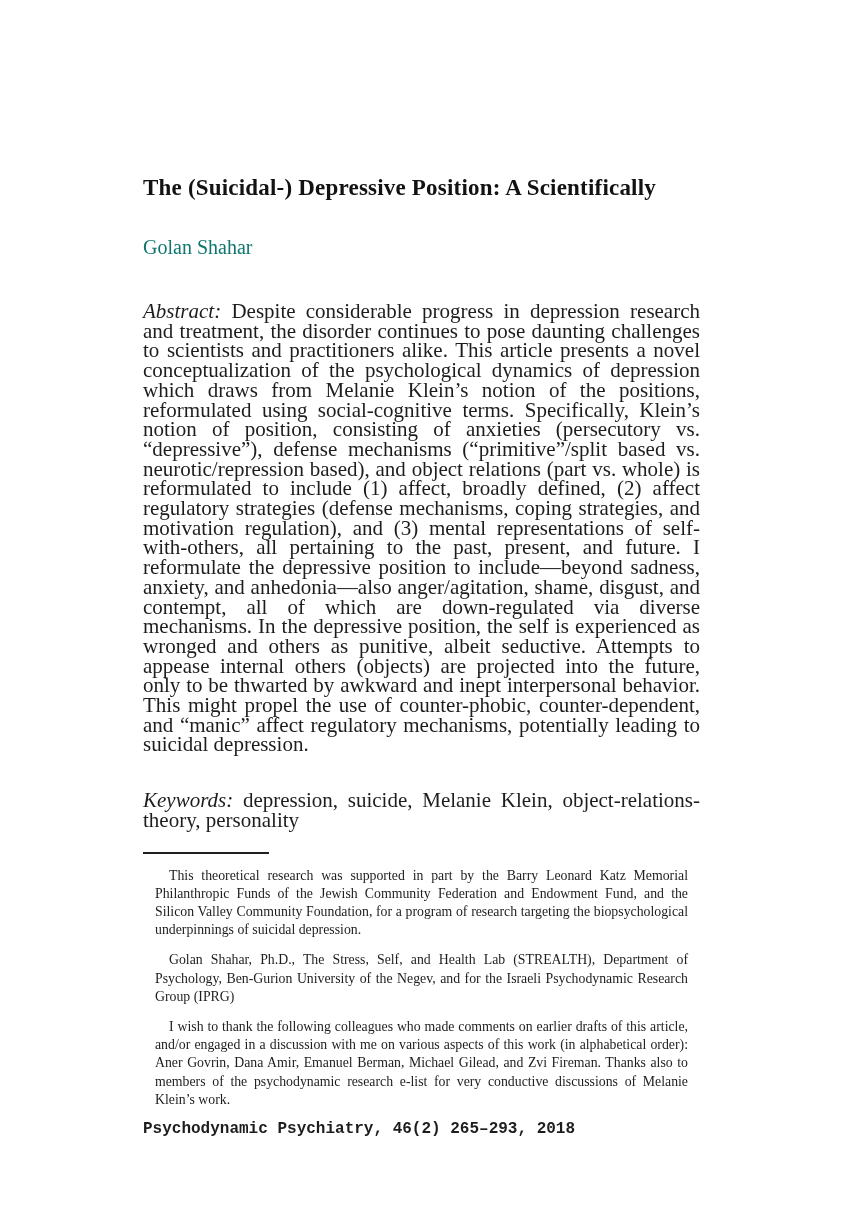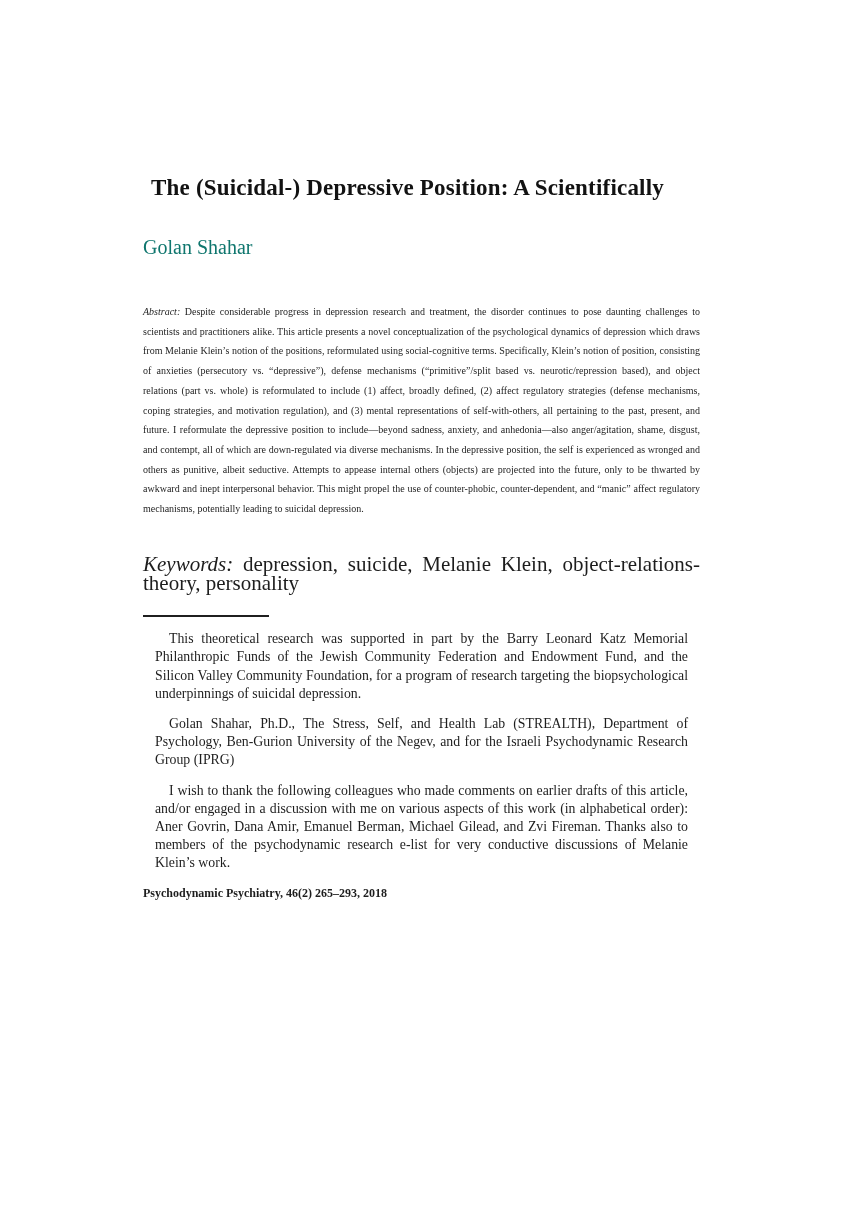--- a/index.html
+++ b/index.html
@@ -16,38 +16,38 @@
     font-family: "Liberation Serif", serif;
     color: #1d1d1d;
   }
   .content {
     position: absolute;
     left: 143px;
     top: 0;
     width: 557px;
   }
   .paper-title {
-    margin: 172px 0 0 8px;
+    margin: 172px 0 0 0;
     font-family: "Liberation Serif", serif;
     font-weight: 700;
     font-size: 23px;
     line-height: 32px;
     color: #121212;
     letter-spacing: 0.2px;
   }
   .paper-title span { display: block; }
   .author {
     margin-top: 30px;
     font-size: 20px;
     line-height: 26px;
     color: #0f766e;
   }
   .abstract {
     margin-top: 42px;
-    font-size: 10px;
+    font-size: 21px;
     line-height: 19.7px;
     text-align: justify;
     color: #1d1d1d;
   }
   .keywords {
     margin-top: 36px;
     font-size: 21px;
     line-height: 19.7px;
     text-align: justify;
   }
@@ -63,24 +63,25 @@
     font-size: 13.8px;
     line-height: 18.2px;
     text-align: justify;
   }
   .footnotes p {
     margin: 12px;
     text-indent: 14px;
   }
   .journal-block {
     margin-top: 3px;
-    font-size: 12px;
+    font-size: 16px;
     line-height: 16px;
     font-weight: 700;
     color: #1d1d1d;
+    font-family: Liberation Mono, monospace;
   }
   .journal-block div { display: block; }
 </style>
 </head>
 <body>
 
 <div class="page">
   <div class="content">
 
     <h1 class="paper-title">

